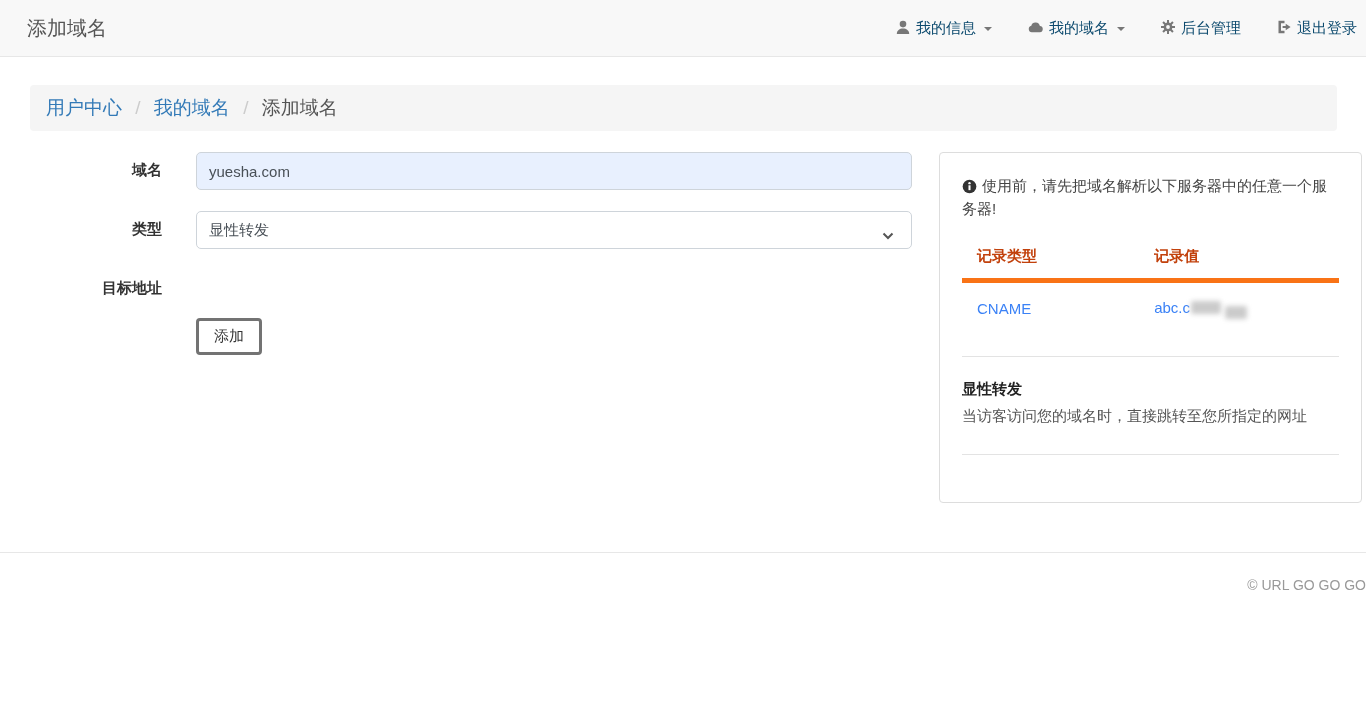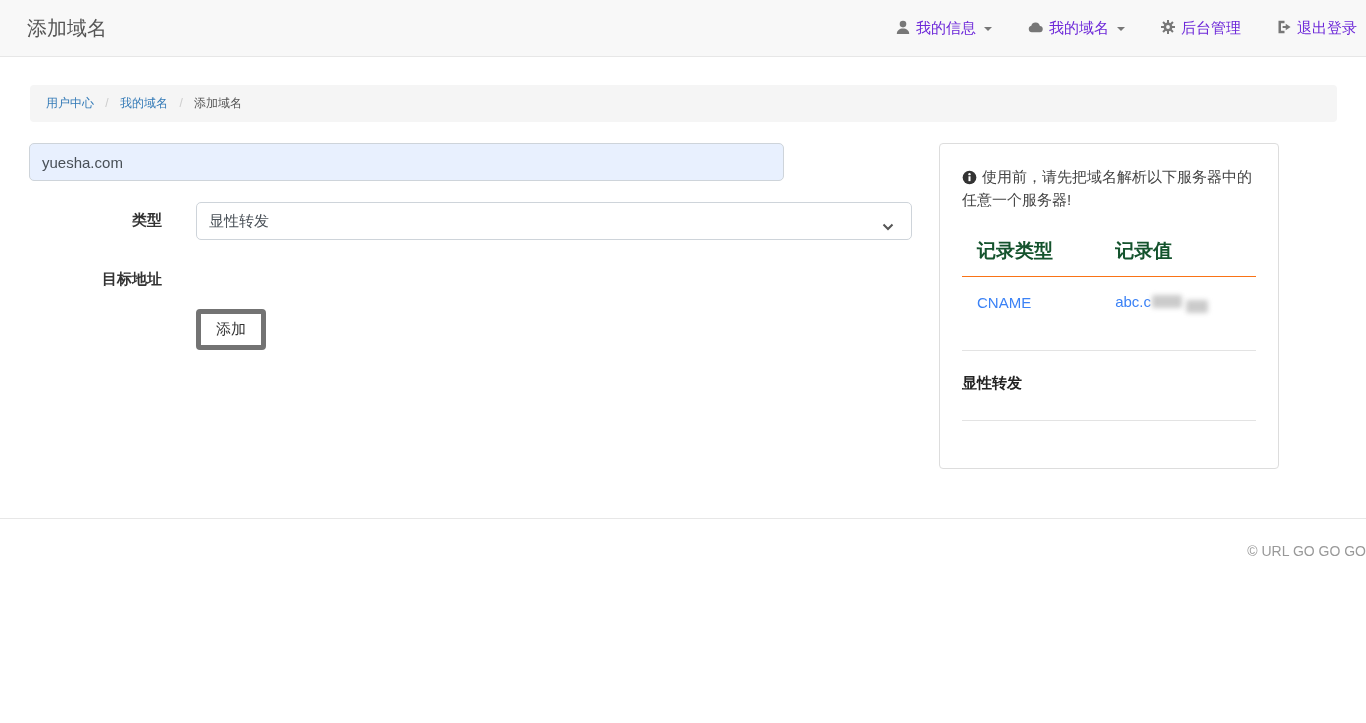--- a/index.html
+++ b/index.html
@@ -14,34 +14,34 @@
   
   .navbar {
     position:relative; height:57px;
     background:#f8f8f8; border-bottom:1px solid #e7e7e7;
     display:flex; align-items:center; padding-left:27px;
   }
   .page-title { font-size:20px; font-weight:normal; color:#555; margin:0; }
   .nav { position:absolute; left:896px; top:0; height:57px; display:flex; align-items:center; white-space:nowrap; }
   .nav-item {
     display:inline-flex; align-items:center; gap:6px;
-    color:#6d28d9; text-decoration:none; font-size:15px; margin-right:36px; cursor:pointer;
+    color:#0c4a6e; text-decoration:none; font-size:15px; margin-right:36px; cursor:pointer;
   }
   .nav-item svg { flex:none; }
   .caret {
     width:0; height:0; margin-left:2px;
     border-left:4px solid transparent; border-right:4px solid transparent;
     border-top:4px solid #777;
   }
 
   
   .breadcrumb {
     margin:28px 29px 0 30px;
     background:#f5f5f5; border-radius:4px;
-    padding:10px 16px; font-size:12px;
+    padding:10px 16px; font-size:19px;
   }
   .breadcrumb a { color:#337ab7; text-decoration:none; cursor:pointer; }
   .crumb-sep { color:#ccc; margin:0 8px; }
   .crumb-active { color:#555; }
 
   
   .main { display:flex; align-items:flex-start; padding:0 0 0 29px; margin-top:21px; }
   .form-col { width:883px; flex:none; }
   .form-row { display:flex; margin-bottom:21px; }
   .form-label {
@@ -53,36 +53,36 @@
     border:1px solid #ced4da; border-radius:5px;
     padding:6px 12px; font-size:15px; color:#495057;
     font-family:inherit; background:#fff; outline:none;
   }
   .autofill { background:#e8f0fe; }
   .select-box { position:relative; display:flex; align-items:center; cursor:pointer; }
   .select-box .chevron { position:absolute; right:17px; top:14px; }
   .btn-row { padding-left:167px; margin-top:-1px; }
   .btn {
     font-family:inherit; font-size:15px; color:#333;
-    background:#fff; border:5px solid #737373; border-radius:4px;
+    background:#fff; border:3px solid #737373; border-radius:4px;
     padding:6px 15px; cursor:pointer;
   }
 
   
   .info-card {
-    margin-left:27px; width:340px;
+    margin-left:27px; width:423px;
     border:1px solid #ddd; border-radius:4px;
     padding:21px 22px 24px; color:#444; font-size:15px;
   }
   .notice { line-height:1.55; }
   .notice svg { vertical-align:-3px; margin-right:5px; }
   .record-table { width:100%; border-collapse:collapse; margin-top:16px; }
   .record-table th {
-    text-align:left; font-weight:bold; color:#14532d;
-    padding:10px 0 12px 15px; border-bottom:1px solid #f97316; font-size:19px;
+    text-align:left; font-weight:bold; color:#c2410c;
+    padding:10px 0 12px 15px; border-bottom:5px solid #f97316; font-size:15px;
   }
   .record-table td { padding:16px 0 10px 15px; color:#3b82f6; font-size:15px; }
   .col-type { width:47%; }
   .blob {
     display:inline-block; height:13px; background:#cbcbcb;
     border-radius:2px; filter:blur(2.5px);
   }
   .blob-a { width:30px; vertical-align:-1px; margin-left:1px; }
   .blob-b { width:22px; vertical-align:-6px; margin-left:4px; }
   .divider { border:none; border-top:1px solid #e3e3e3; margin:27px 0 0; }
@@ -159,20 +159,21 @@
   <a>我的域名</a>
   <span class="crumb-sep">/</span>
   <span class="crumb-active">添加域名</span>
 </div>
 
 <div class="main">
 
   <div class="form-col">
 
     <div class="form-row">
+      <label class="form-label">域名</label>
       <input class="form-control autofill" type="text" value="yuesha.com" style="">
     </div>
 
     <div class="form-row">
       <label class="form-label">类型</label>
       <div class="form-control select-box">
         <span>显性转发</span>
         <span class="chevron">
           <svg width="12" height="8" viewBox="0 0 12 8" fill="none">
               <path d="M1.5 1.5 L6 6 L10.5 1.5" stroke="#555" stroke-width="2"></path>
@@ -211,20 +212,21 @@
           <td>CNAME</td>
           <td><span>abc.c</span><span class="blob blob-a"></span><span class="blob blob-b"></span></td>
         </tr>
       </tbody>
     </table>
 
     <hr class="divider">
 
     <div class="section">
       <h4>显性转发</h4>
+      <p>当访客访问您的域名时，直接跳转至您所指定的网址</p>
     </div>
 
     <hr class="divider">
 
     <div class="section">
     </div>
   </div>
 
 </div>
 

